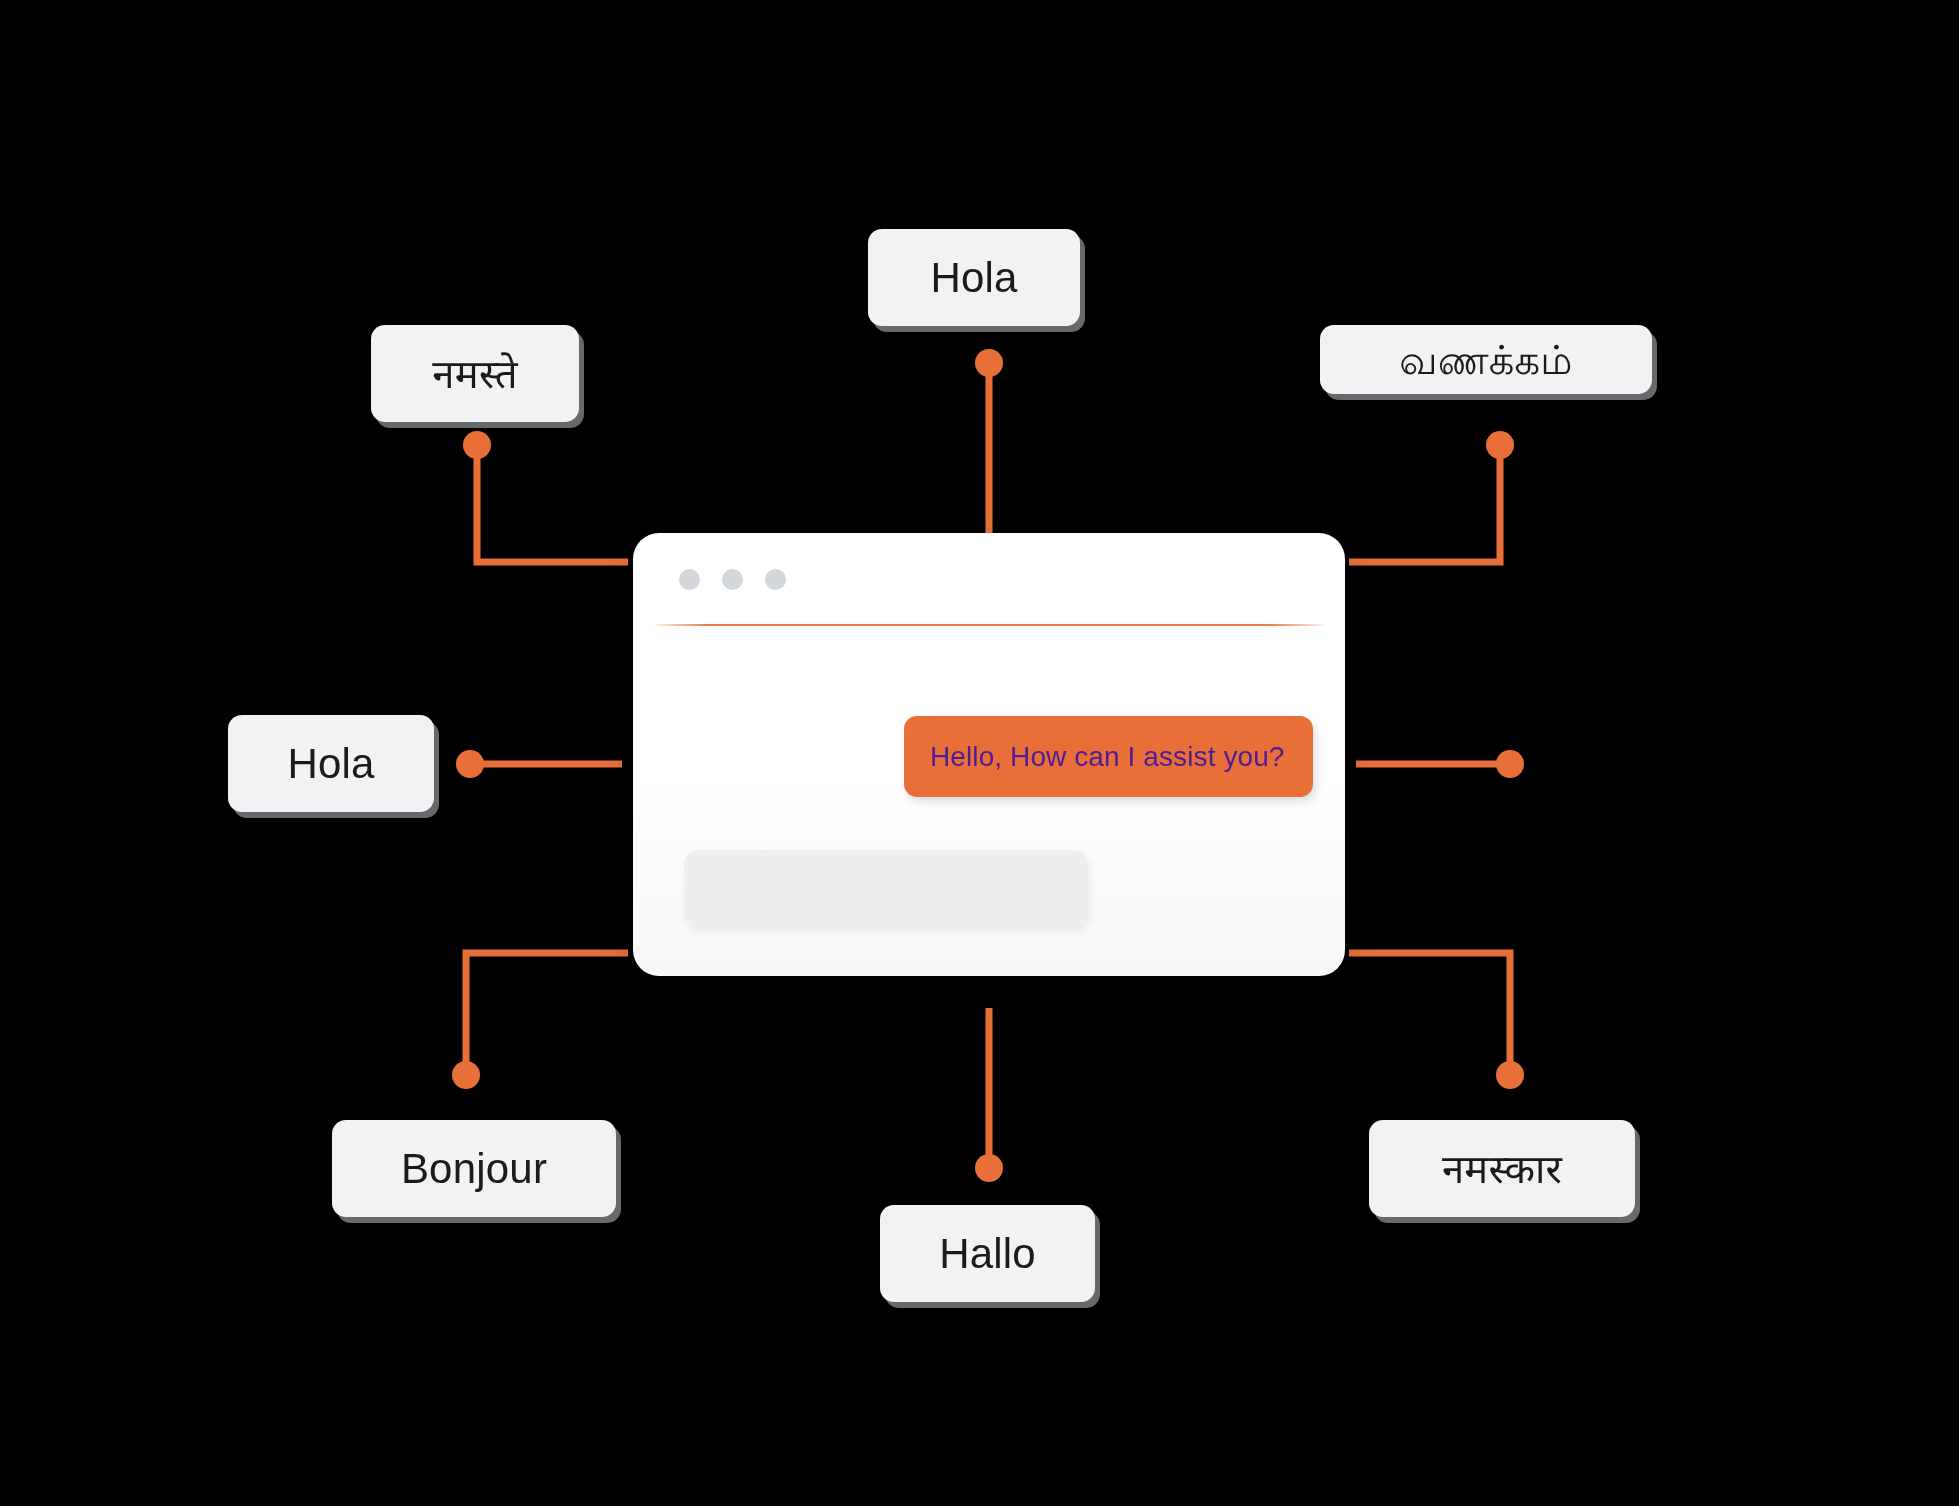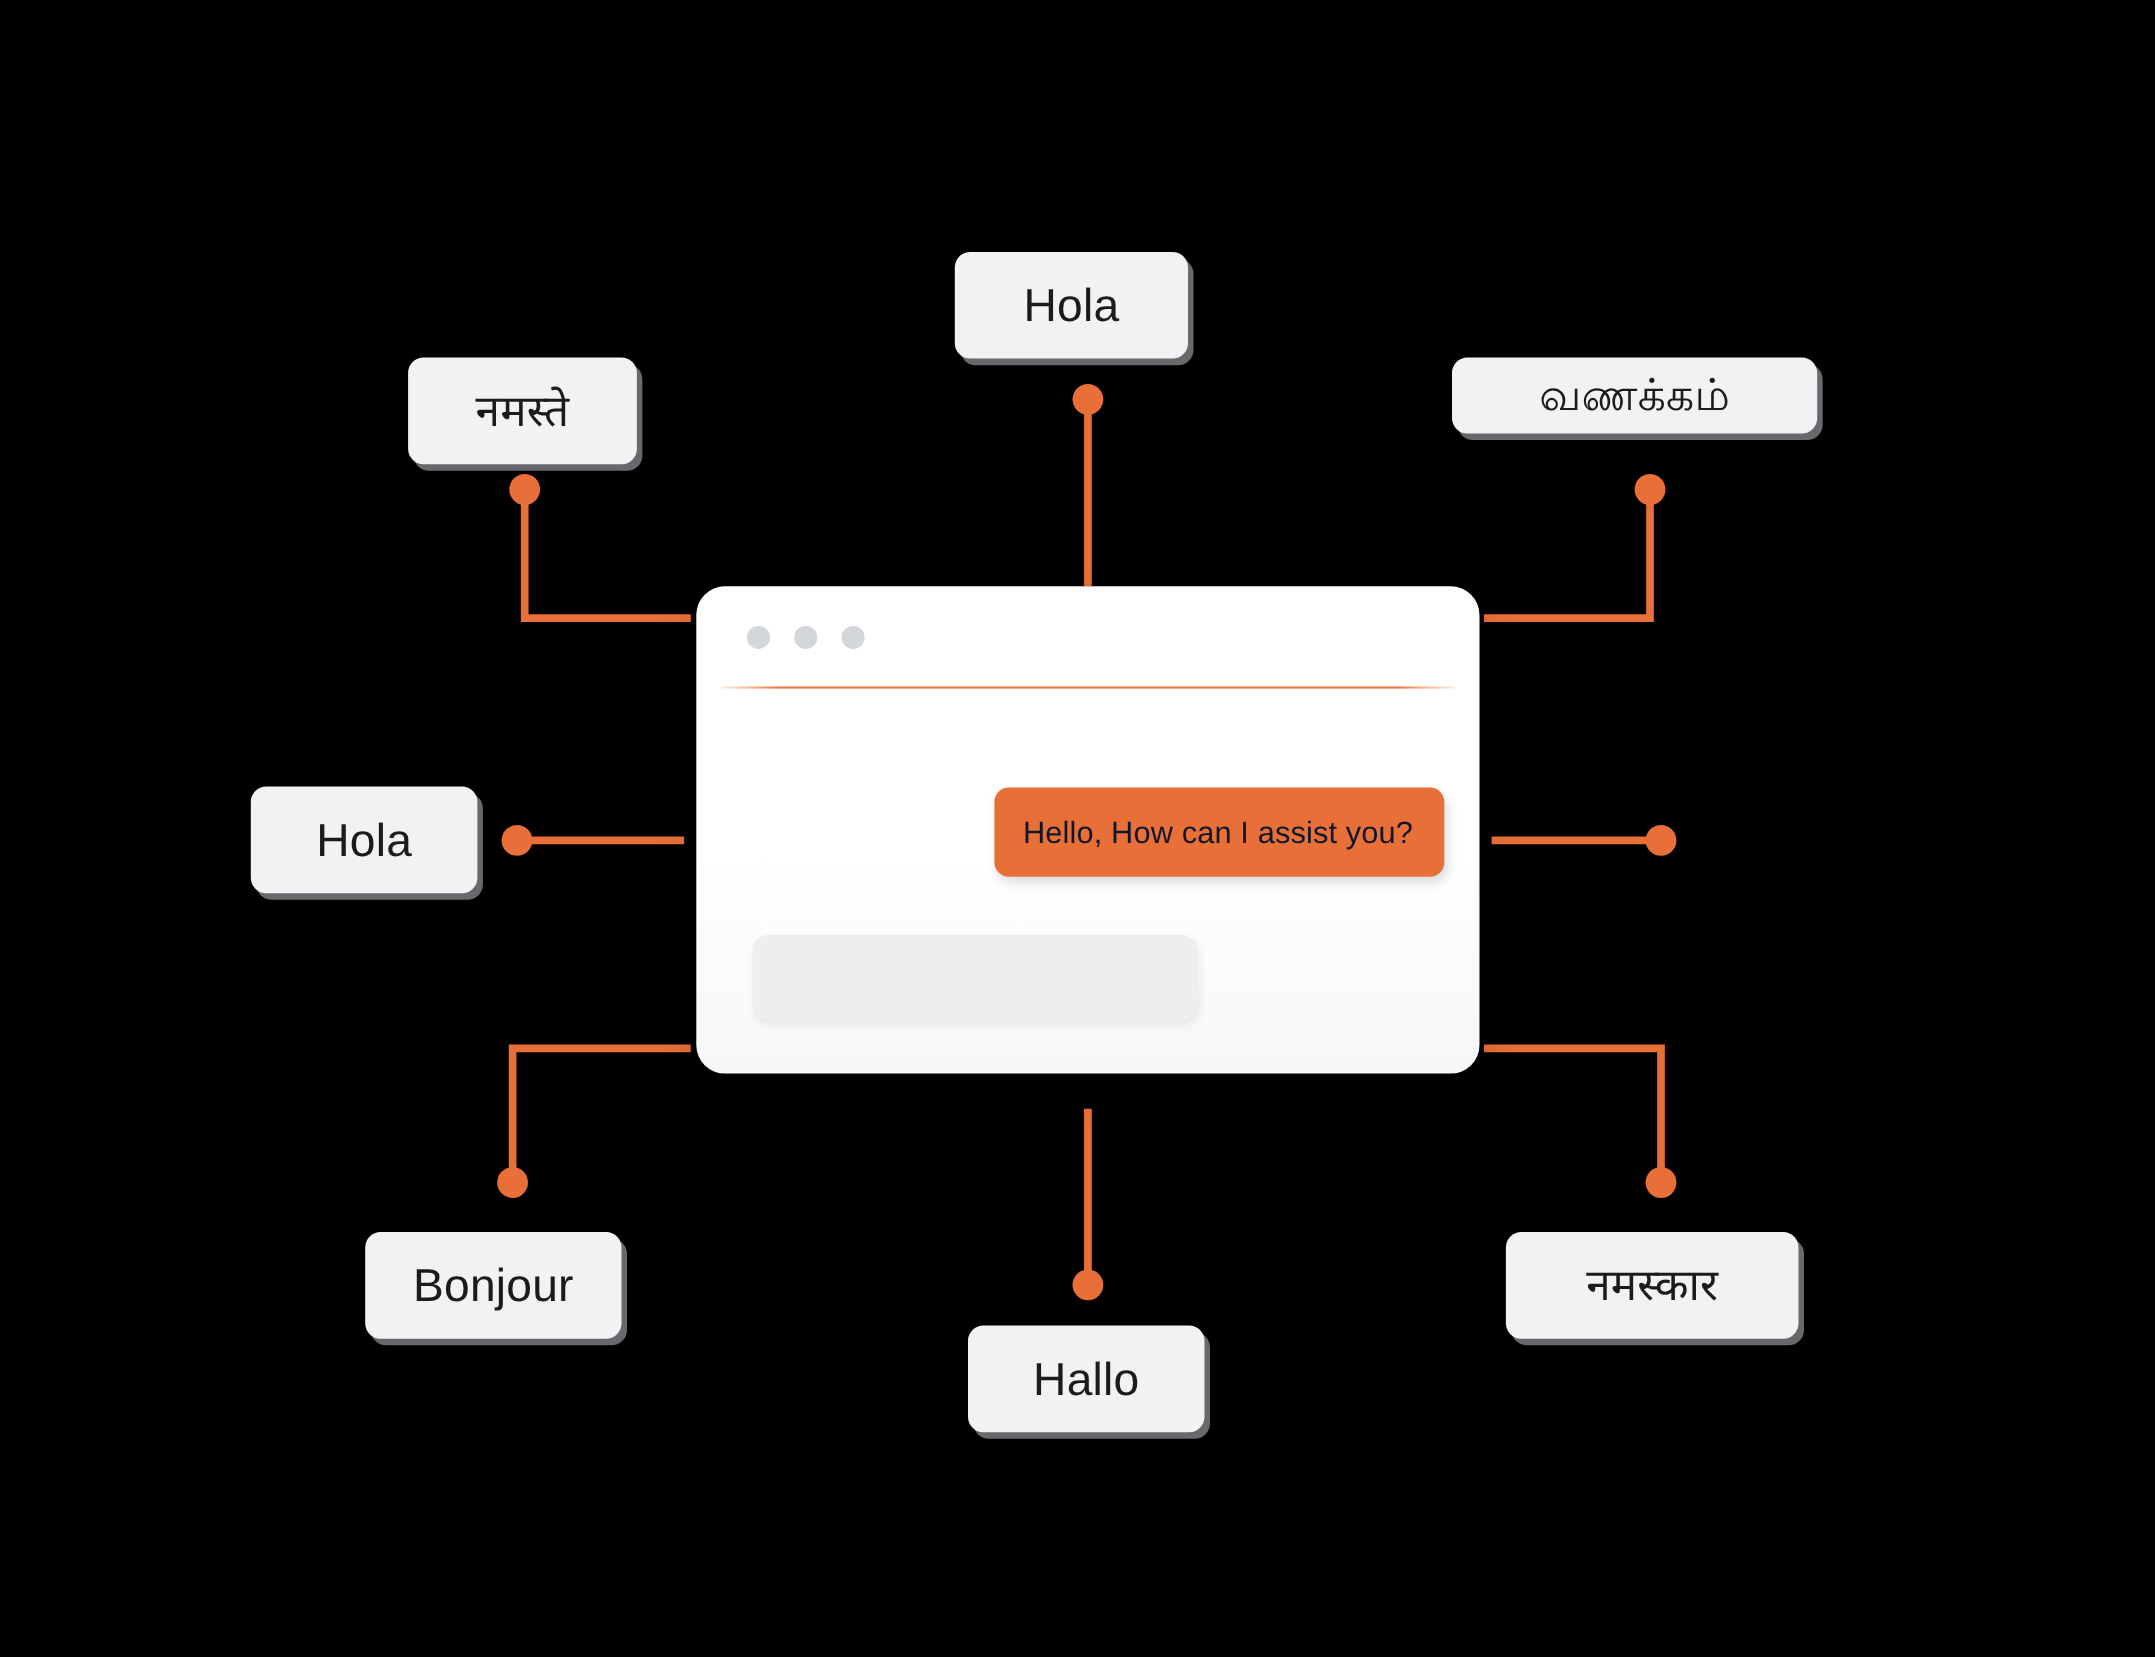--- a/index.html
+++ b/index.html
@@ -96,21 +96,21 @@
     width: 409px;
     height: 81px;
     background: #E87038;
     border-radius: 13px;
     display: flex;
     align-items: center;
     padding-left: 26px;
     box-shadow: 3px 5px 10px rgba(0,0,0,0.13);
   }
   #assistant-message .msg-txt {
-    color: #0f172a;
+    color: #4c1d95;
     font-size: 28px;
     font-weight: 400;
     letter-spacing: 0.1px;
     line-height: 1;
   }
   #composer {
     position: absolute;
     left: 51px;
     top: 317px;
     width: 404px;
@@ -166,21 +166,21 @@
 
   <div class="bubble taml" id="b-vanakkam" style="left:1320px; top:325px; width:332px; height:69px;">
     <span class="txt">வணக்கம்</span>
   </div>
 
   <div class="bubble" id="b-hola" style="left:228px; top:715px; width:206px; height:97px;text-align:center;">
     <span class="txt">Hola</span>
   </div>
 
 
-  <div class="bubble" id="b-bonjour" style="left:332px; top:1120px; width:233px; height:97px;">
+  <div class="bubble" id="b-bonjour" style="left:332px; top:1120px; width:284px; height:97px;">
     <span class="txt">Bonjour</span>
   </div>
 
   <div class="bubble" id="b-hallo" style="left:880px; top:1205px; width:215px; height:97px;">
     <span class="txt">Hallo</span>
   </div>
 
   <div class="bubble deva" id="b-namaskar" style="left:1325px; top:1120px; width:266px; height:97px;margin-left:44px;">
     <span class="txt">नमस्कार</span>
   </div>

